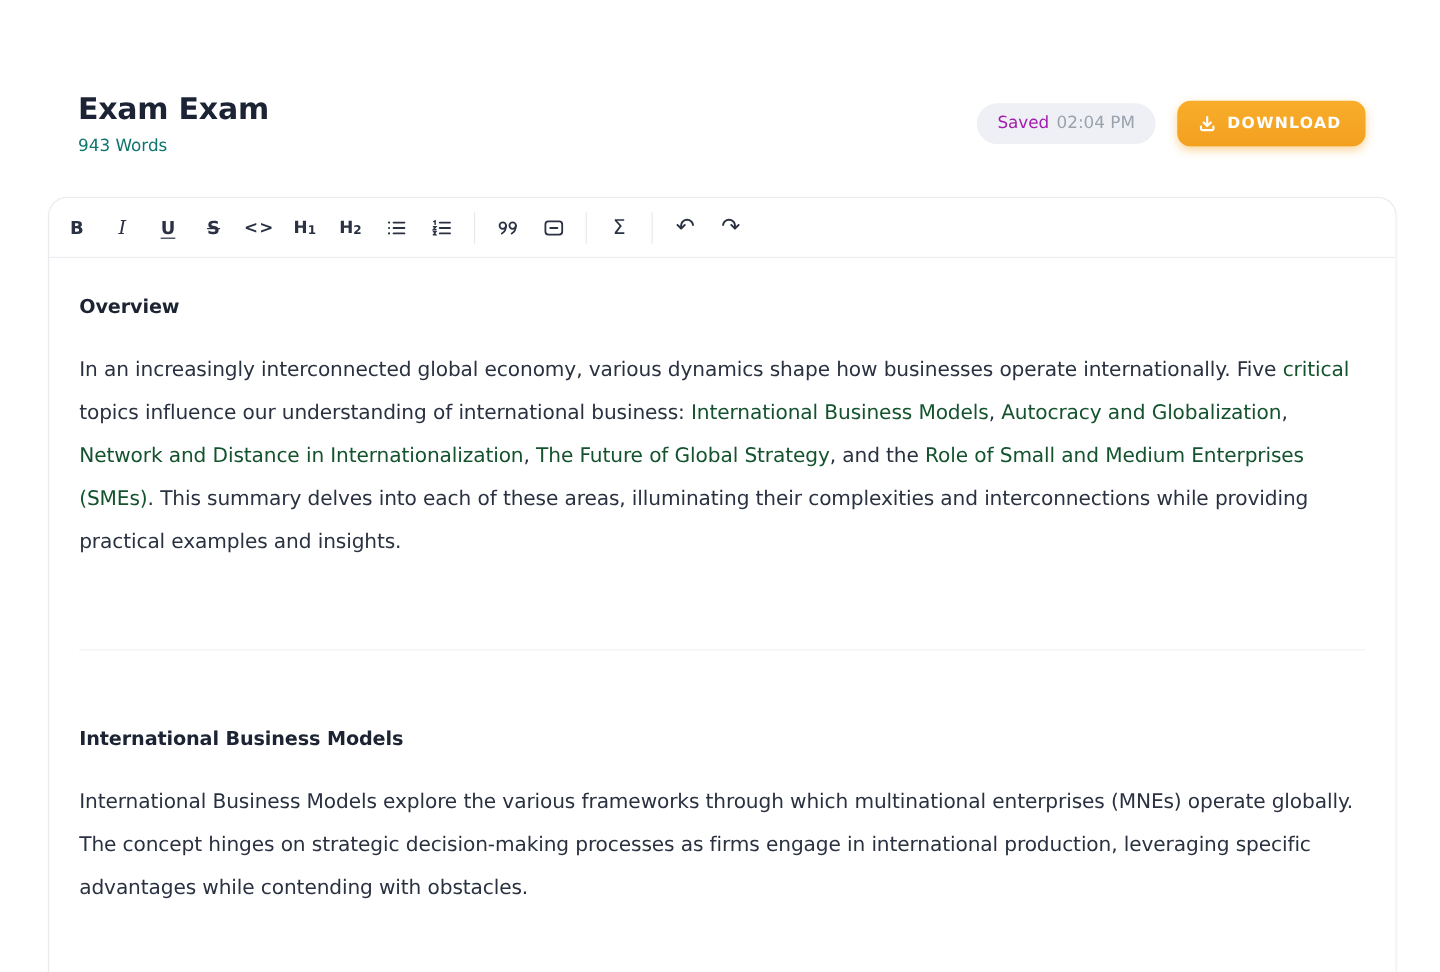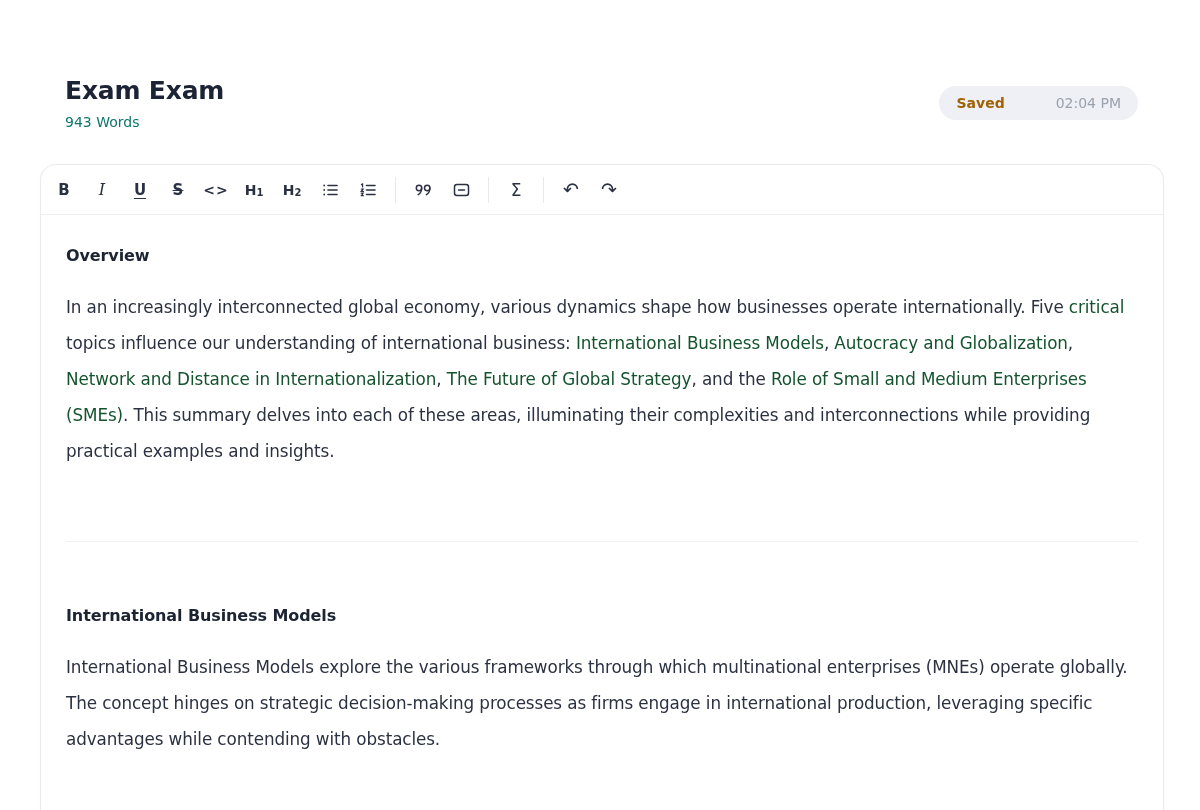--- a/index.html
+++ b/index.html
@@ -32,22 +32,22 @@
   .saved-badge {
     background: #eef0f5;
     border-radius: 20px;
     padding: 9px 17px;
     font-size: 14px;
     display: flex;
     align-items: center;
     gap: 6px;
     white-space: nowrap;
   }
-  .saved-badge .saved-label { color: #a16207; font-weight: 700; }
-  .saved-badge .saved-time  { color: #9aa2ae; margin-left: 45px; }
+  .saved-badge .saved-label { color: #a21caf; font-weight: 400; }
+  .saved-badge .saved-time  { color: #9aa2ae; }
   .download-btn {
     display: flex;
     align-items: center;
     gap: 9px;
     background: linear-gradient(180deg, #f8ad2b, #f3a01f);
     border: none;
     border-radius: 11px;
     padding: 11px 20px 11px 17px;
     color: #ffffff;
     font-family: inherit;
@@ -141,20 +141,30 @@
 <header class="page-header">
   <div class="title-block">
     <h1 class="page-title">Exam Exam</h1>
     <div class="word-count">943 Words</div>
   </div>
   <div class="header-actions">
     <div class="saved-badge">
       <span class="saved-label">Saved</span>
       <span class="saved-time">02:04 PM</span>
     </div>
+    <button class="download-btn">
+      <span>
+        <svg width="16" height="16" viewBox="0 0 16 16" fill="none" stroke="#ffffff" stroke-width="1.8" stroke-linecap="round" stroke-linejoin="round">
+          <path d="M8 2.5 V9.5"></path>
+          <path d="M5 7 L8 10 L11 7"></path>
+          <path d="M2.8 10.5 V12 a1.4 1.4 0 0 0 1.4 1.4 h7.6 a1.4 1.4 0 0 0 1.4 -1.4 V10.5"></path>
+        </svg>
+      </span>
+      <span>DOWNLOAD</span>
+    </button>
   </div>
 </header>
 
 <div class="editor-card">
 
   <div class="toolbar">
     <button class="tb-btn">
       <span>B</span>
     </button>
     <button class="tb-btn">

